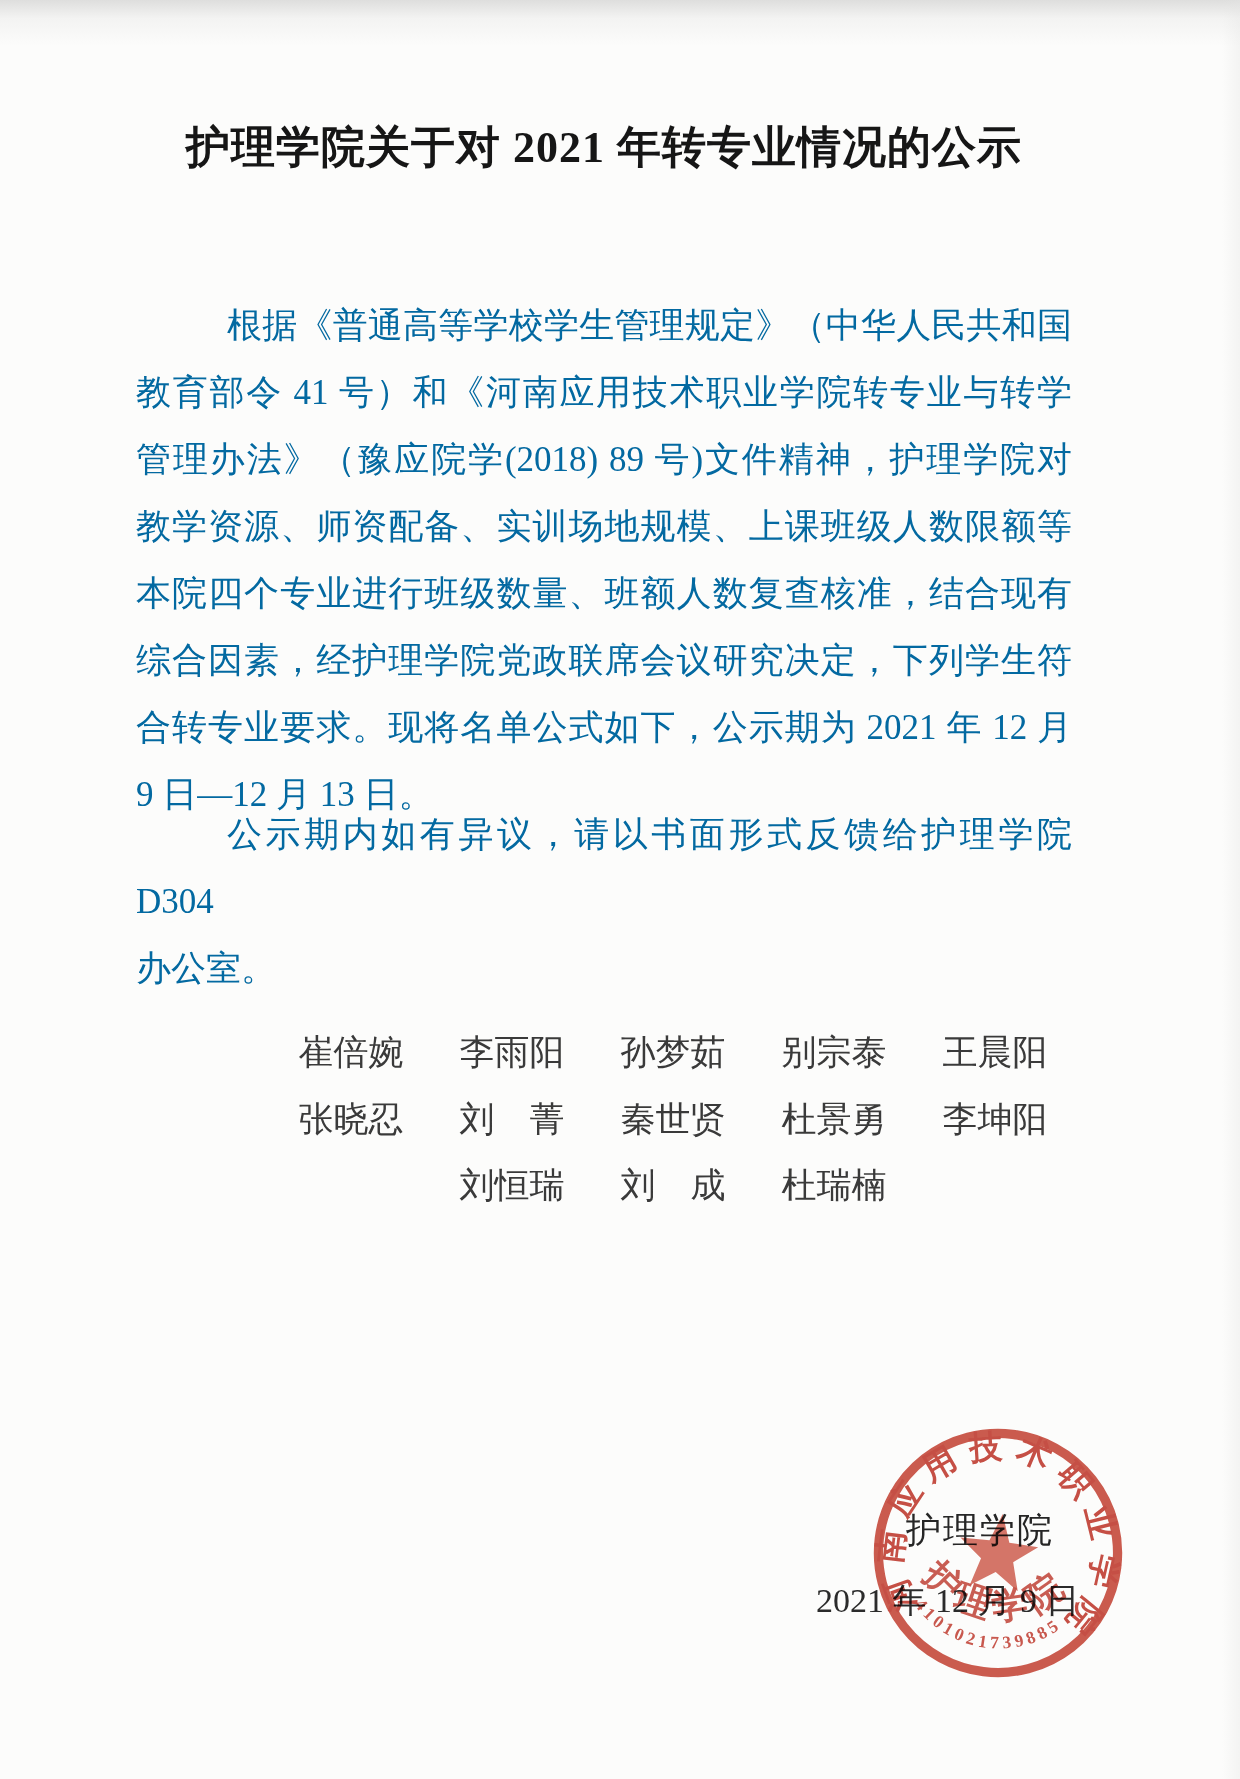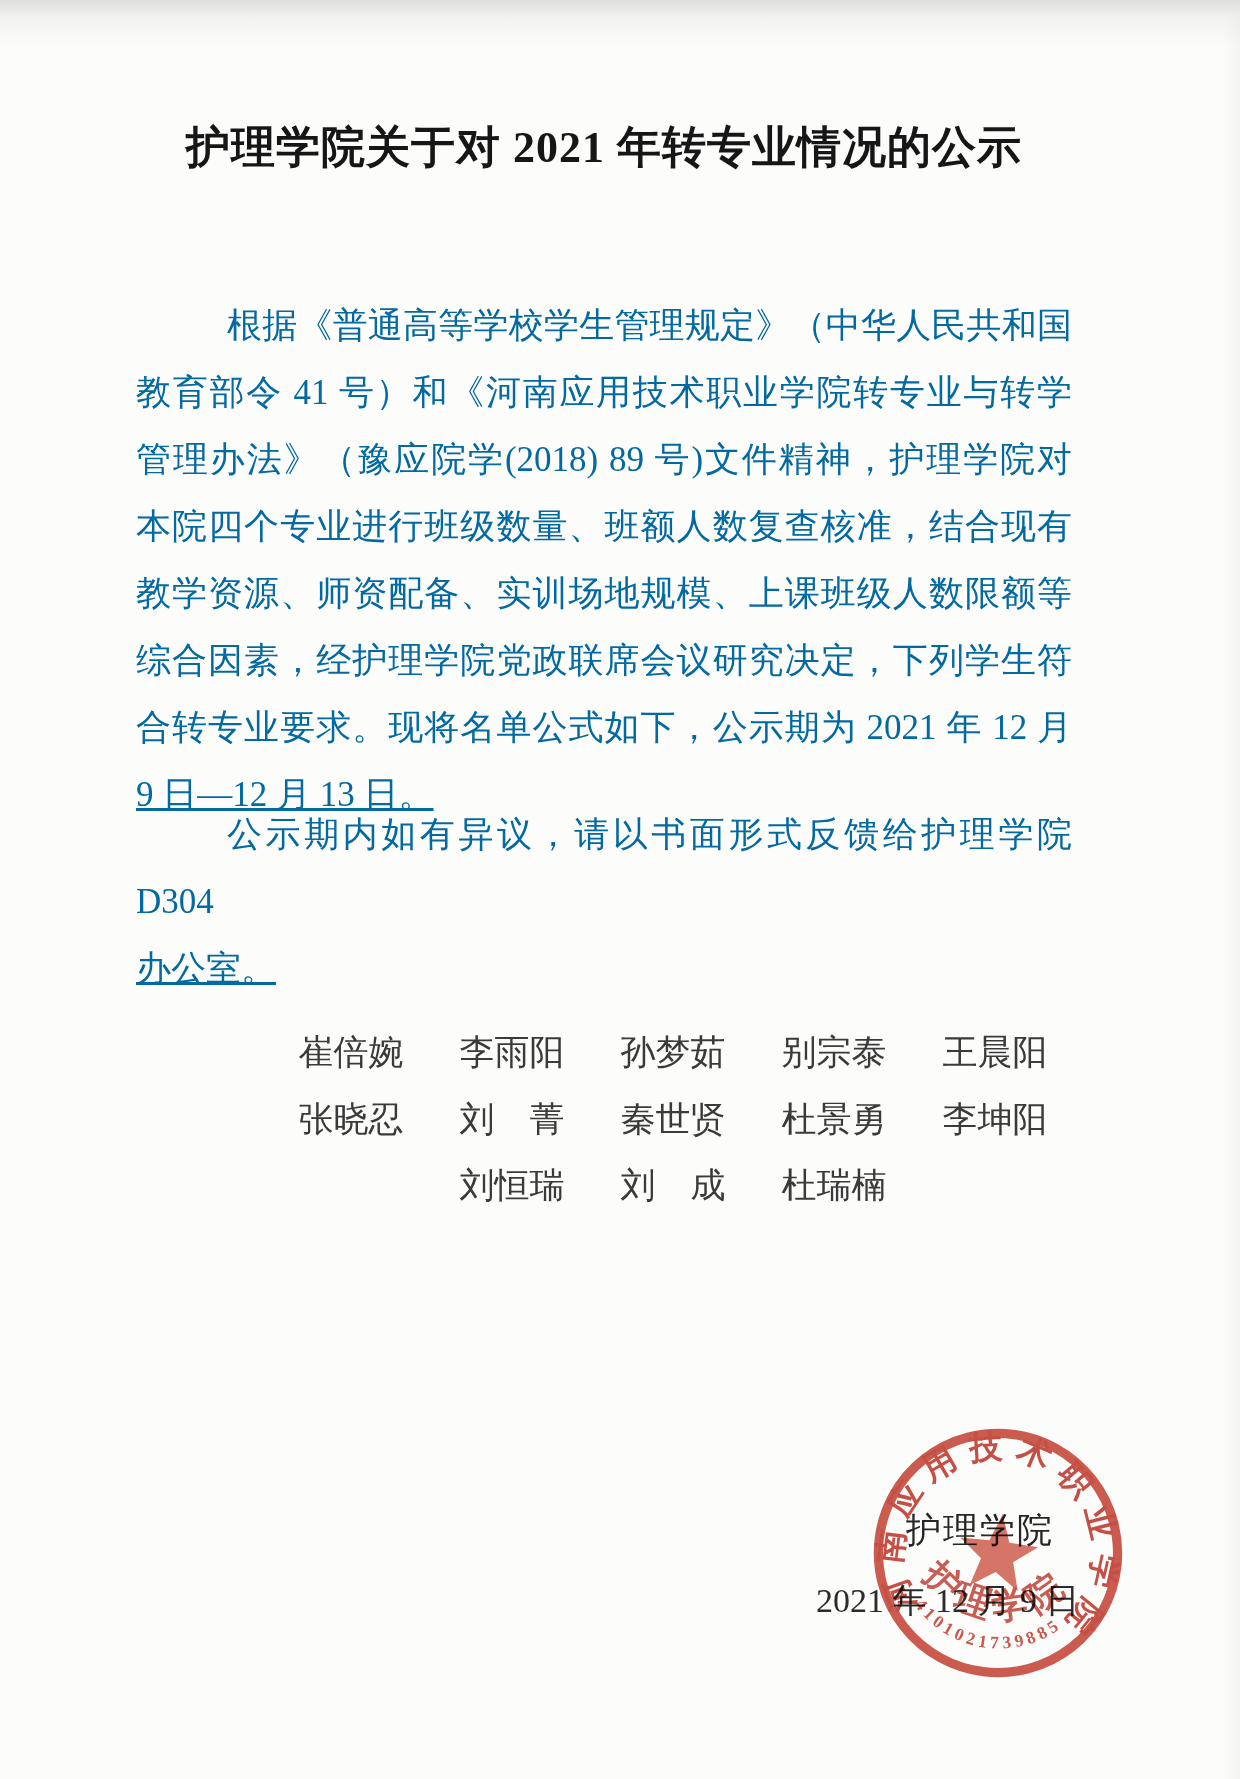--- a/index.html
+++ b/index.html
@@ -27,21 +27,21 @@
   .para{
     position:absolute;left:136px;width:936px;
     font-size:35px;color:#0369a1;line-height:67px;
   }
   .para-1{top:292px;}
   .para-2{top:801px;}
   .para > div{
     text-align:justify;text-align-last:justify;white-space:pre-wrap;
   }
   .para > div:first-child{text-indent:2.6em;}
-  .para > div:last-child{text-align-last:left;text-decoration:underline;}
+  .para > div:last-child{text-align-last:left;}
   .names{
     position:absolute;left:248px;width:850px;top:1020px;
     font-size:35px;color:#3a3a3a;line-height:66.5px;
   }
   .names-row{white-space:pre;text-align:center;}
   .names-row span{margin-right:56px;white-space:pre;}
   .names-row span:last-child{margin-right:0;}
   .signature{
     position:absolute;left:906px;top:1507px;
     font-size:35px;color:#262626;letter-spacing:2px;white-space:nowrap;
@@ -68,22 +68,22 @@
 
 <div class="scan-edge-top"></div>
 <div class="scan-edge-right"></div>
 
 <h1 class="doc-title">护理学院关于对 2021 年转专业情况的公示</h1>
 
 <div class="para para-1">
     <div class="para-line">根据《普通高等学校学生管理规定》（中华人民共和国</div>
     <div class="para-line">教育部令 41 号）和《河南应用技术职业学院转专业与转学</div>
     <div class="para-line">管理办法》（豫应院学(2018) 89 号)文件精神，护理学院对</div>
+    <div class="para-line">教学资源、师资配备、实训场地规模、上课班级人数限额等</div>
     <div class="para-line">本院四个专业进行班级数量、班额人数复查核准，结合现有</div>
-    <div class="para-line">教学资源、师资配备、实训场地规模、上课班级人数限额等</div>
     <div class="para-line">综合因素，经护理学院党政联席会议研究决定，下列学生符</div>
     <div class="para-line">合转专业要求。现将名单公式如下，公示期为 2021 年 12 月</div>
     <div class="para-line">9 日—12 月 13 日。</div>
   </div>
 
 <div class="para para-2">
     <div class="para-line">公示期内如有异议，请以书面形式反馈给护理学院 D304</div>
     <div class="para-line">办公室。</div>
   </div>
 

